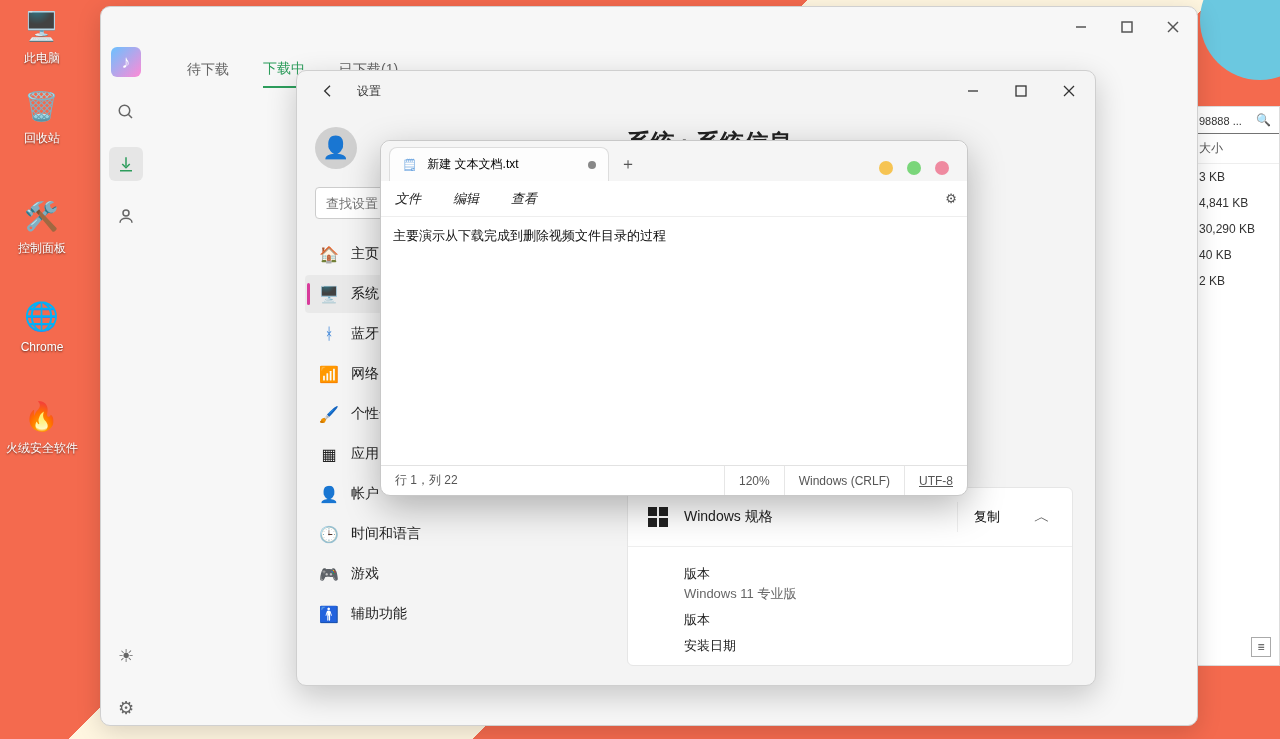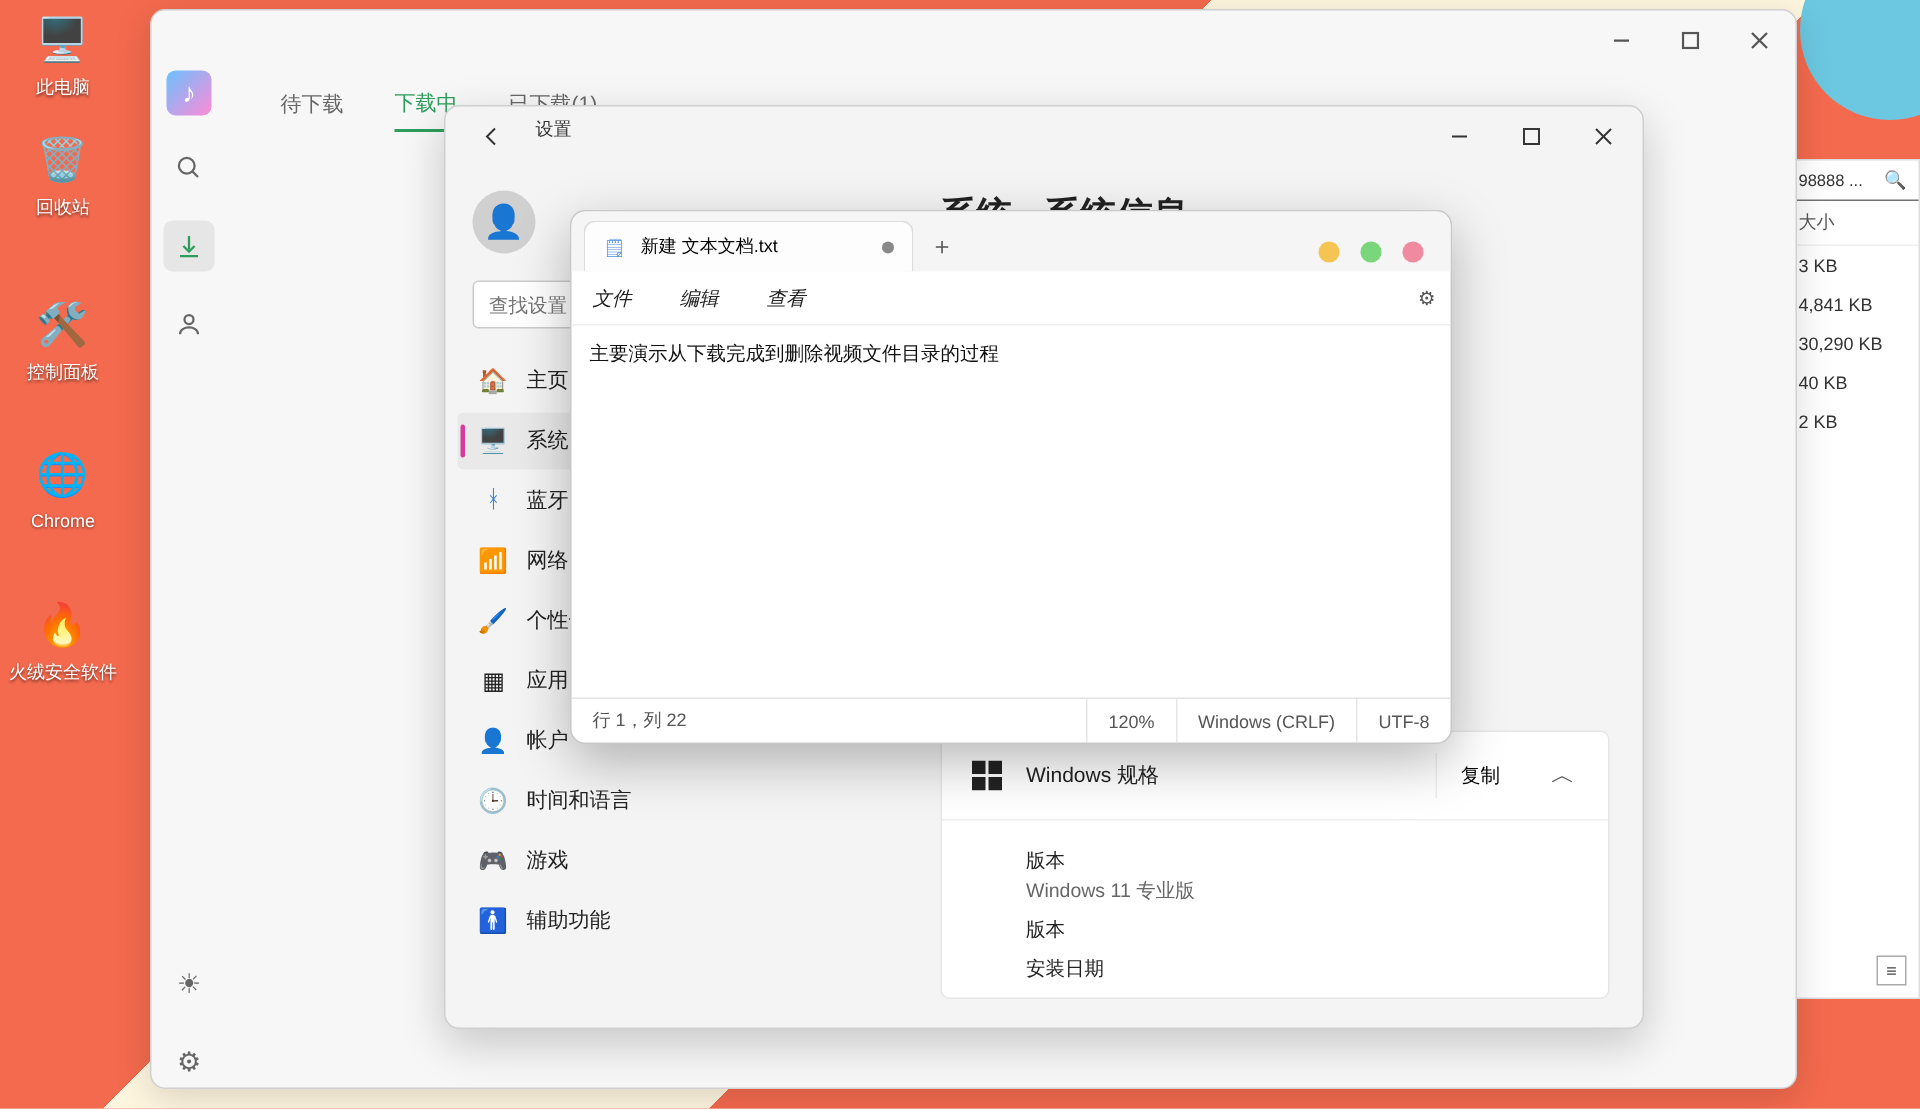--- a/index.html
+++ b/index.html
@@ -48,21 +48,21 @@
 .dl-tabs .tab.active { color:#2d9d5c; border-bottom: 2px solid #2d9d5c; font-weight:500; }
 .dl-main { flex:1; padding: 4px 16px; }
 
 
 .settings {
   position: absolute; left: 296px; top: 70px; width: 800px; height: 616px;
   background: #f4f4f4; border: 1px solid #cfcfcf; border-radius: 10px;
   box-shadow: 0 10px 30px rgba(0,0,0,.2);
 }
 .settings .titlebar { height: 40px; display:flex; align-items:center; justify-content:space-between; padding: 0 10px; }
-.settings .titlebar .left { display:flex; align-items:flex-start; gap: 16px; padding-left: 8px; }
+.settings .titlebar .left { display:flex; align-items:center; gap: 16px; padding-left: 8px; }
 .settings .titlebar .back { width:26px; height:26px; display:flex; align-items:center; justify-content:center; cursor:pointer; border-radius:4px; color:#333; }
 .settings .titlebar .title { font-size: 12px; color:#333; }
 .settings .titlebar .right { display:flex; gap: 16px; }
 .settings .titlebar .wbtn { width:32px; height:28px; display:flex; align-items:center; justify-content:center; color:#333; cursor:pointer; }
 .set-body { display:flex; height: calc(100% - 40px); }
 .set-side { width: 308px; padding: 10px 8px; display:flex; flex-direction:column; gap: 2px; }
 .set-profile { display:flex; align-items:center; gap:12px; padding: 6px 10px 16px; }
 .set-profile .avatar { width: 42px; height:42px; border-radius:50%; background:#d0d0d0; display:flex; align-items:center; justify-content:center; color:#777; font-size:22px; }
 .set-search { margin: 0 10px 14px; }
 .set-search input { width:100%; height:32px; border:1px solid #ccc; border-radius:4px; padding:0 30px 0 10px; font-size:13px; background:#fff; }
@@ -98,21 +98,21 @@
 .np-traffic { margin-left:auto; display:flex; gap:14px; padding-right:10px; margin-bottom:6px; }
 .np-traffic span { width:14px; height:14px; border-radius:50%; display:block; }
 .np-traffic .y { background:#f6c453; } .np-traffic .g { background:#7ad67a; } .np-traffic .r { background:#ef8aa0; }
 .np-menu { height: 36px; display:flex; align-items:center; padding: 0 10px; gap: 24px; font-size:13px; color:#222; border-bottom:1px solid #eee; }
 .np-menu .mitem { cursor:pointer; padding:4px 4px;font-style:italic; }
 .np-menu .gear { margin-left:auto; cursor:pointer; color:#555; }
 .np-body { flex:1; padding: 10px 12px; font-size:13px; color:#111; overflow:auto; }
 .np-status { height: 30px; border-top:1px solid #e2e2e2; display:flex; align-items:center; font-size:12px; color:#555; }
 .np-status .cell { padding: 0 14px; border-right:1px solid #e6e6e6; height:100%; display:flex; align-items:center; }
 .np-status .cell:first-child { flex: 1; border-right:1px solid #e6e6e6; }
-.np-status .cell:last-child { border-right:none; }
+.np-status .cell:last-child { border-right:none;text-decoration:underline; }
 
 svg { display:block; }
 </style>
 </head>
 <body>
 
 <div class="desktop"></div>
 
 <div id="desktop-icons">
     <div class="desktop-icon" style="left: 6px; top: 6px;">

